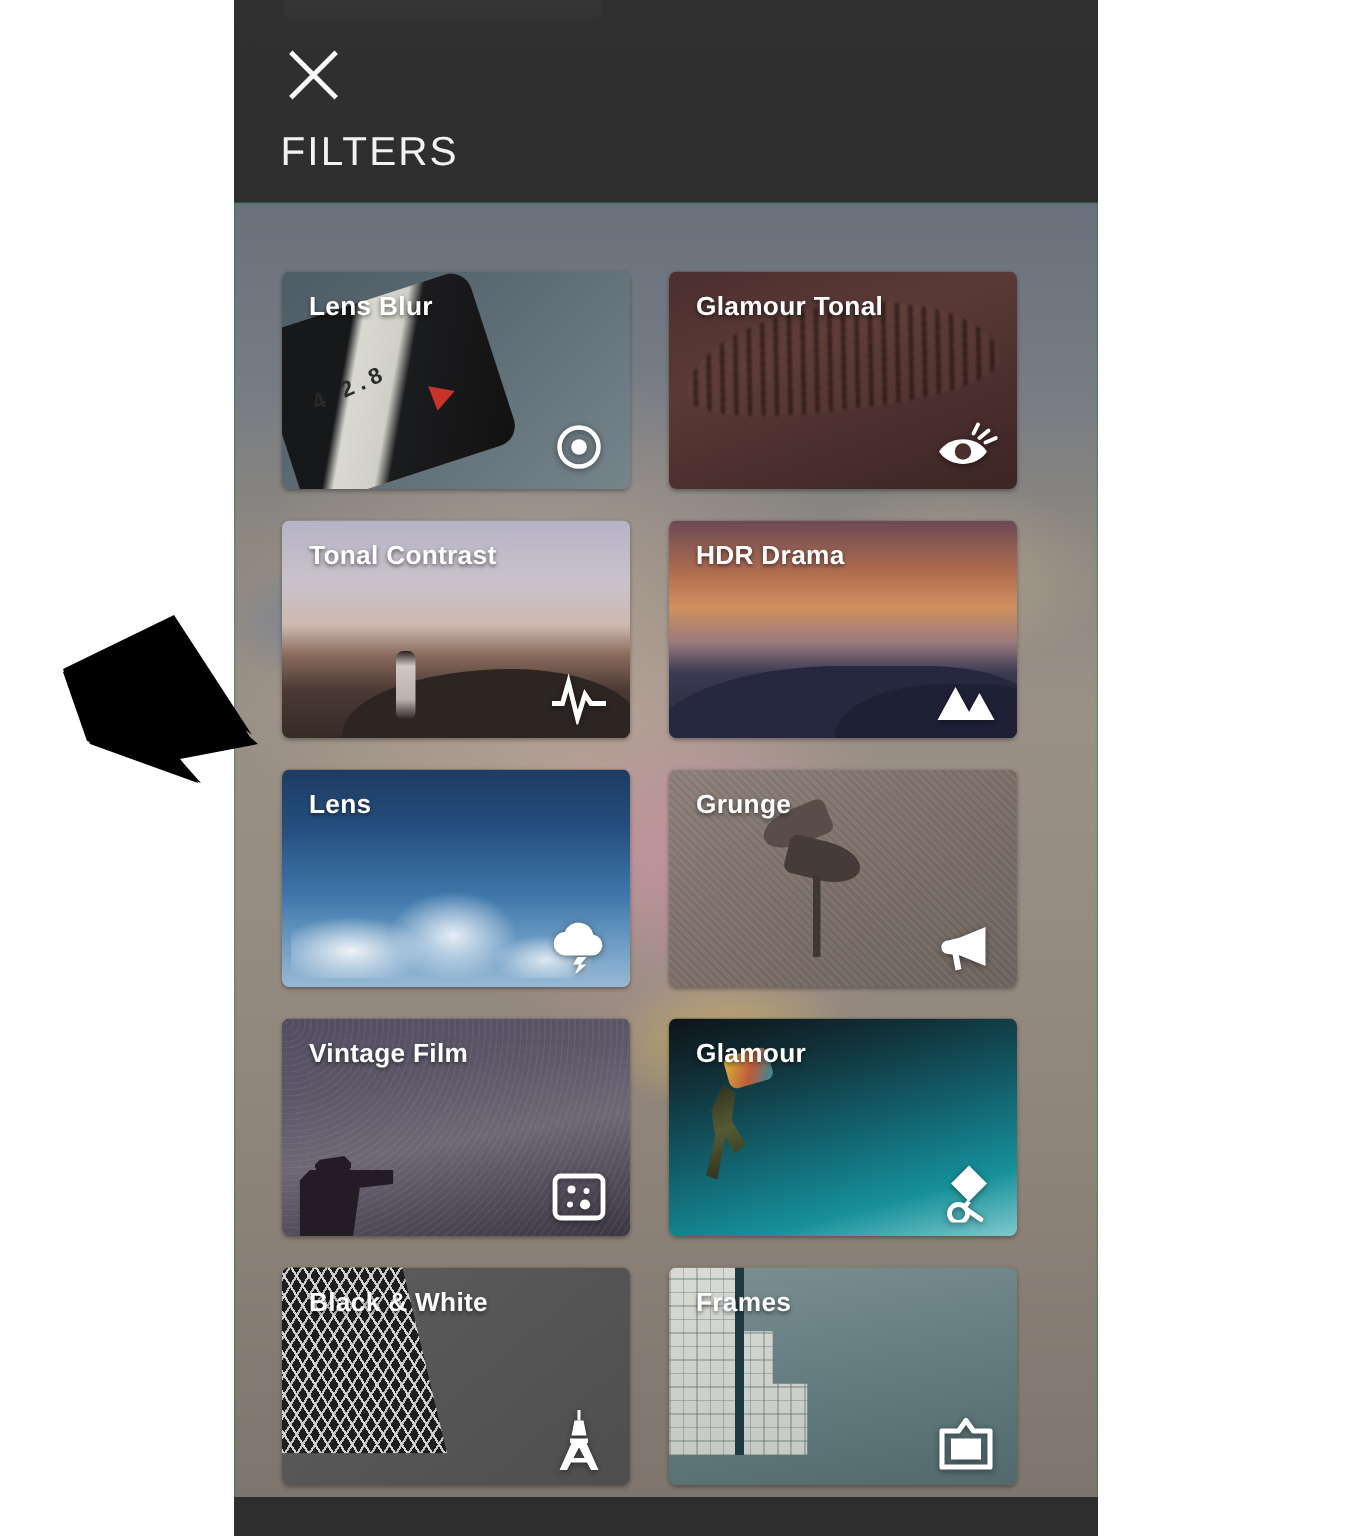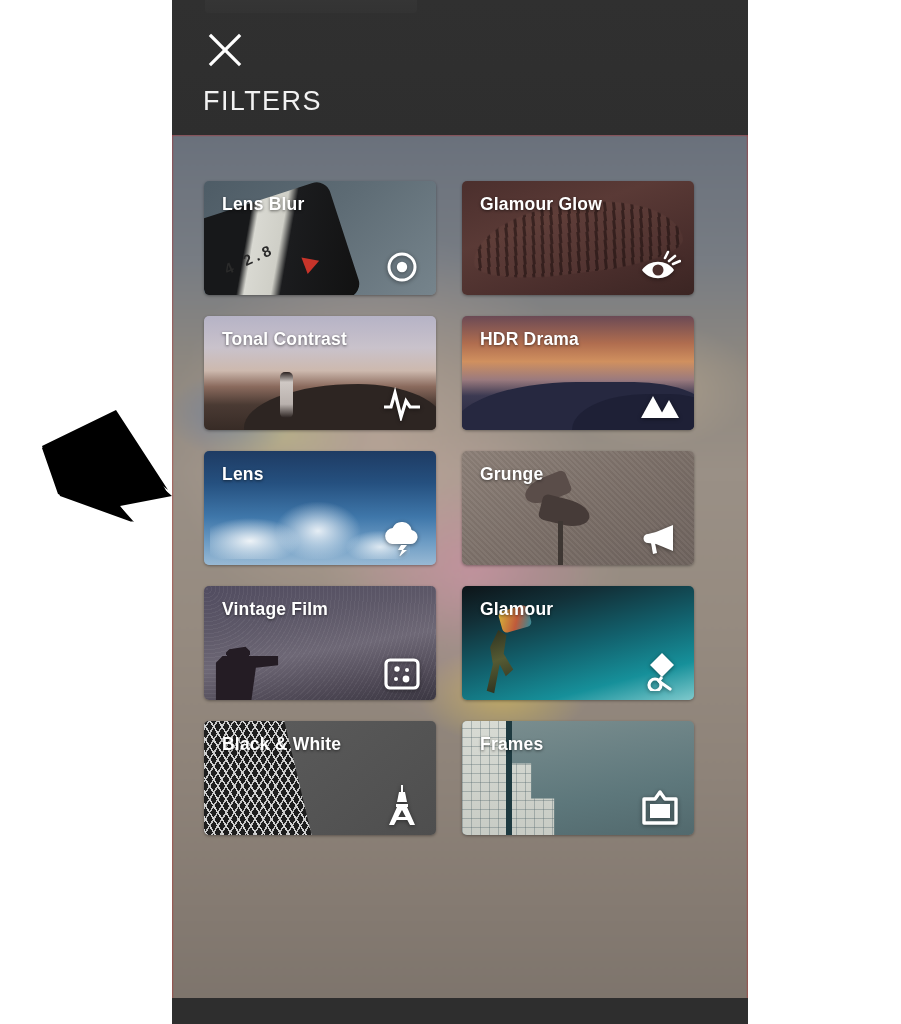--- a/index.html
+++ b/index.html
@@ -3,22 +3,22 @@
 <meta charset="utf-8">
 <style>
   * { margin:0; padding:0; box-sizing:border-box; }
   html,body { width:901px; height:1024px; background:#ffffff; overflow:hidden; }
   body { font-family:"Liberation Sans", sans-serif; }
 
   #screen { position:relative; width:901px; height:1024px; background:#fff; overflow:hidden; }
 
   
   #panel {
-    position:absolute; left:172px; top:0; width:576px; height:1024px;
-    background:#b91c1c; overflow:hidden;
+    position:absolute; left:156px; top:0; width:576px; height:1024px;
+    background:#15803d; overflow:hidden;
   }
 
   
   #backdrop {
     position:absolute; left:0; top:135px; width:576px; height:889px;
     background:
       radial-gradient(ellipse 180px 120px at 300px 430px, rgba(190,120,150,.55), transparent 70%),
       radial-gradient(ellipse 120px 70px at 330px 560px, rgba(230,200,70,.50), transparent 70%),
       radial-gradient(ellipse 90px 60px at 60px 280px, rgba(70,110,170,.45), transparent 72%),
       radial-gradient(ellipse 110px 60px at 110px 300px, rgba(200,205,120,.40), transparent 72%),
@@ -60,21 +60,21 @@
     position:absolute; left:0; bottom:0; width:576px; height:26px;
     background:#2e2e2e; z-index:3;
   }
 
   
   #grid{
     position:absolute; left:32px; top:181px; width:512px;
     display:flex; flex-wrap:wrap; gap:21px 26px; z-index:2;
   }
   .card{
-    position:relative; width:232px; height:114px; border-radius:5px;
+    position:relative; width:232px; height:145px; border-radius:5px;
     overflow:hidden; cursor:pointer; box-shadow:0 1px 3px rgba(0,0,0,.35);
   }
   .card .thumb{ position:absolute; inset:0; }
   .card .label{
     position:absolute; left:18px; top:13px; z-index:3;
     color:#fff; font-size:17.5px; font-weight:700; letter-spacing:.2px;
     text-shadow:0 1px 3px rgba(0,0,0,.55); white-space:nowrap;
   }
   .card .ico{
     position:absolute; right:13px; bottom:9px; z-index:3;
@@ -292,21 +292,21 @@
             <circle cx="19" cy="19" r="13" fill="none" stroke="#fff" stroke-width="3"></circle>
             <circle cx="19" cy="19" r="5.2" fill="#fff"></circle>
           </svg>
         </div>
       </div>
 
       <div class="card">
         <div class="thumb t-glamour">
           <div class="lash"></div>
         </div>
-        <div class="label">Glamour Glow</div>
+        <div class="label">Glamour Tonal</div>
         <div class="ico">
           <svg width="42" height="36" viewBox="0 0 42 36">
             <path d="M3 20 C10 9,28 9,35 20 C28 31,10 31,3 20 Z" fill="#fff"></path>
             <circle cx="19" cy="20" r="5.5" fill="#4b2f2d"></circle>
             <path d="M30 11 l6 -5 M34 14 l7 -3 M26 8 l3 -6" stroke="#fff" stroke-width="2.6" stroke-linecap="round" fill="none"></path>
           </svg>
         </div>
       </div>
 
       <div class="card">

